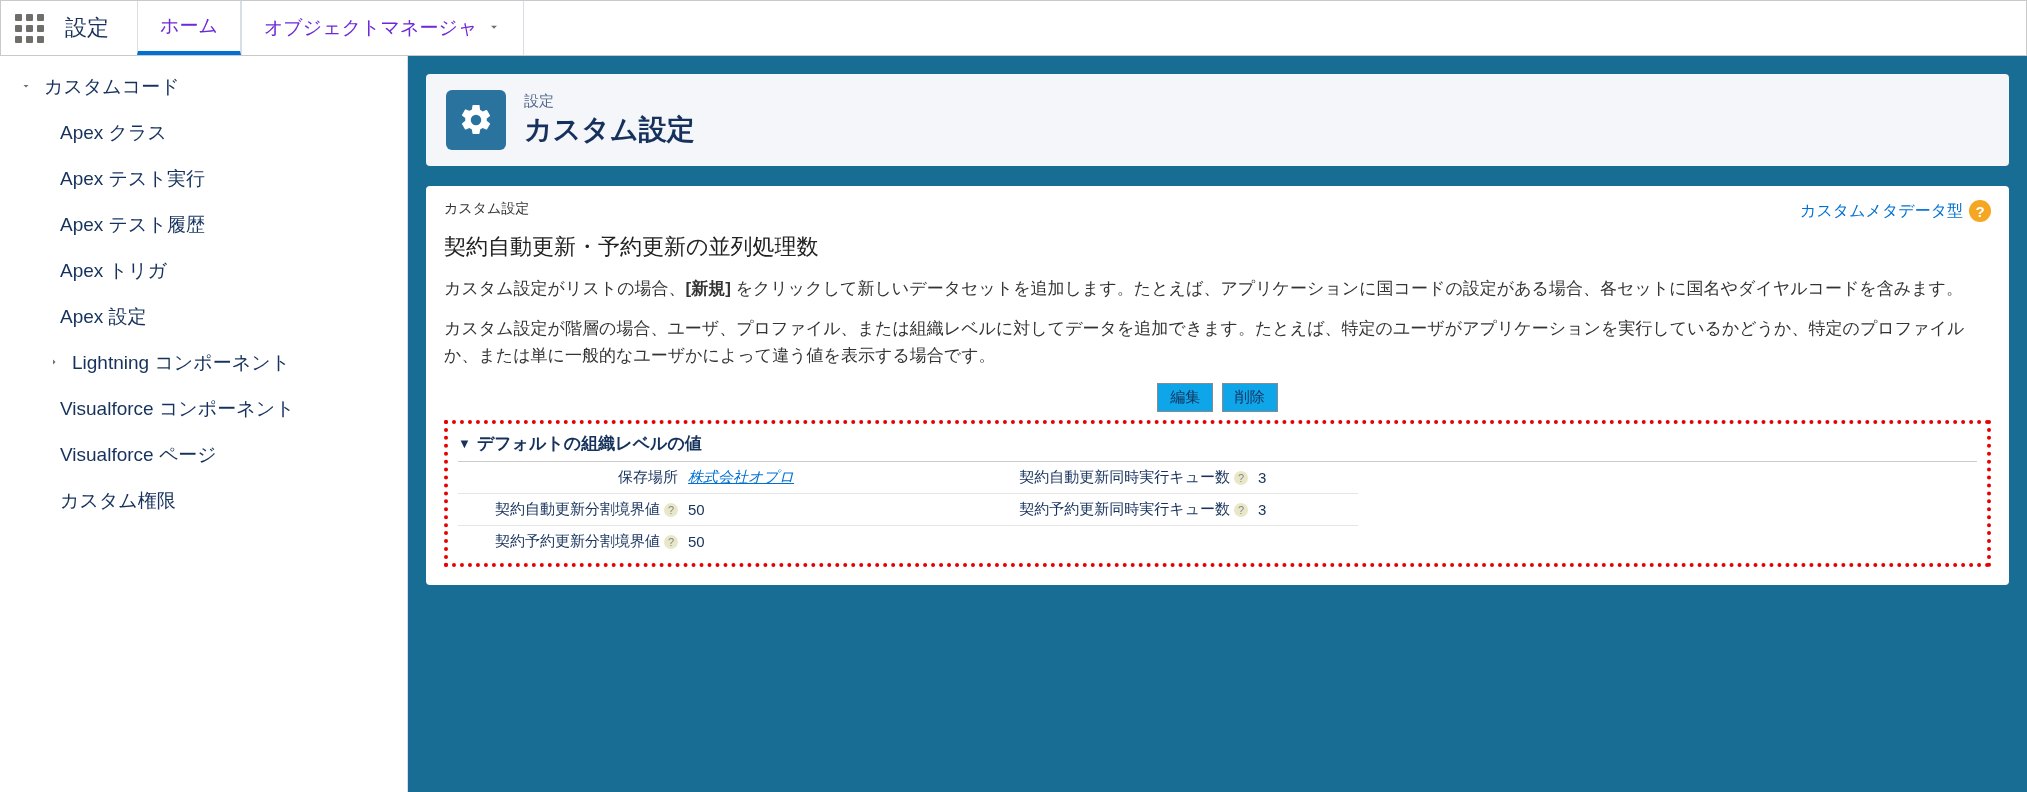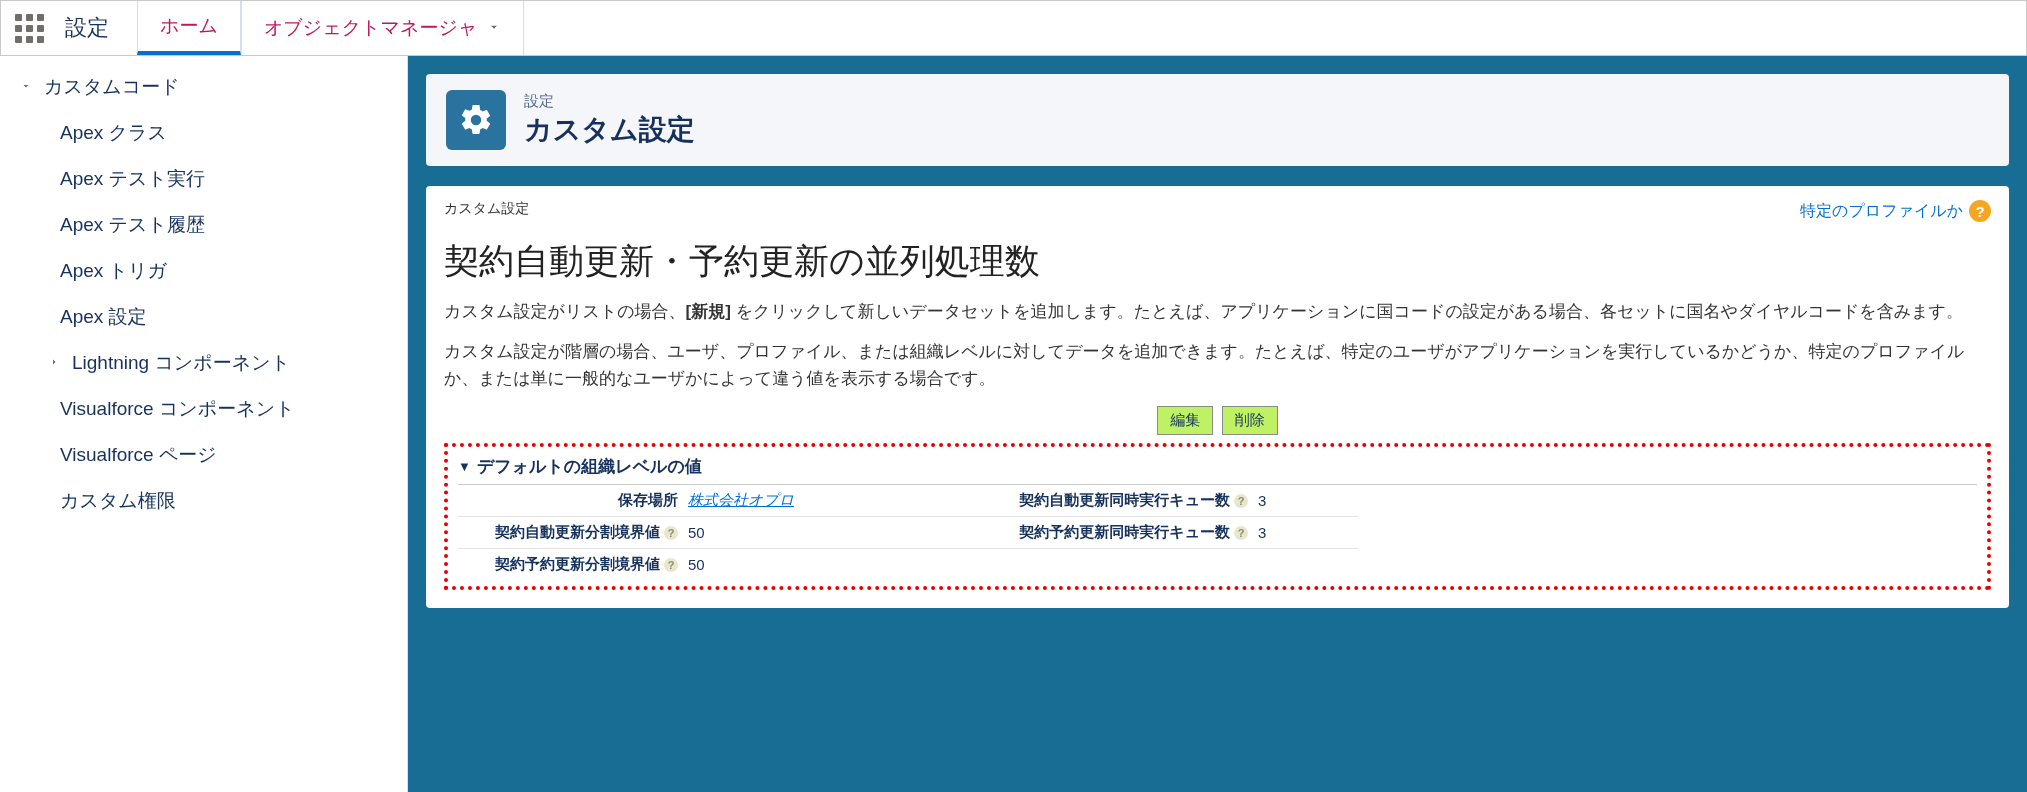--- a/index.html
+++ b/index.html
@@ -4,54 +4,54 @@
 <style>
 * { box-sizing: border-box; margin: 0; padding: 0; }
 body { font-family: "Hiragino Kaku Gothic Pro", "Meiryo", sans-serif; font-size: 17px; color: #16325c; background: #fff; }
 
 .topbar { display: flex; align-items: center; border: 1px solid #c9c9c9; height: 56px; }
 .apps-icon { width: 56px; display: flex; align-items: center; justify-content: center; cursor: pointer; }
 .apps-grid { display: grid; grid-template-columns: repeat(3, 7px); grid-template-rows: repeat(3, 7px); gap: 4px; }
 .apps-grid span { background: #706e6b; border-radius: 1px; }
 .topbar-title { font-size: 22px; padding: 0 28px 0 8px; color: #16325c; }
 .tabs { display: flex; height: 100%; }
-.tab { padding: 0 22px; display: flex; align-items: center; font-size: 19px; color: #be185d; cursor: pointer; border-left: 1px solid #d8dde6; border-right: 1px solid #d8dde6; }
+.tab { padding: 0 22px; display: flex; align-items: center; font-size: 19px; color: #6d28d9; cursor: pointer; border-left: 1px solid #d8dde6; border-right: 1px solid #d8dde6; }
 .tab.active { border-bottom: 4px solid #0070d2; background: #fff; }
 .tab .chev { margin-left: 10px; color: #706e6b; }
 
 .layout { display: flex; height: calc(792px - 56px); }
 .sidebar-wrap { width: 408px; border-right: 1px solid #d8dde6; position: relative; overflow-y: auto; }
 .sidebar { padding: 8px 0; }
 .tree-item { padding: 10px 0 10px 20px; font-size: 19px; color: #16325c; cursor: pointer; display: flex; align-items: center; }
 .tree-item .arrow { width: 24px; color: #706e6b; font-size: 14px; }
 .tree-child { padding-left: 60px; }
 
 .main { flex: 1; background: #176d93; padding: 18px; overflow: hidden; }
 .header-card { background: #f4f6f9; border-radius: 4px; padding: 16px 20px; display: flex; align-items: center; gap: 18px; }
 .gear-badge { width: 60px; height: 60px; background: #2a739e; border-radius: 6px; display: flex; align-items: center; justify-content: center; }
 .gear-badge svg { width: 36px; height: 36px; fill: #fff; }
 .header-text .eyebrow { font-size: 15px; color: #54698d; }
 .header-text .title { font-size: 28px; font-weight: bold; color: #16325c; }
 
 .body-card { background: #fff; margin-top: 20px; padding: 14px 18px 18px; border-radius: 4px; }
 .breadcrumb { font-size: 14px; color: #333; }
-.page-title { font-size: 35px; color: #222; margin-top: 20px; }
+.page-title { font-size: 22px; color: #222; margin-top: 14px; }
 .help-link { float: right; color: #0070d2; font-size: 16px; display: flex; align-items: center; gap: 6px; cursor: pointer; }
 .help-q { width: 22px; height: 22px; border-radius: 50%; background: #f5a623; color: #fff; display: flex; align-items: center; justify-content: center; font-weight: bold; font-size: 15px; }
 .desc { margin-top: 14px; font-size: 17px; color: #333; line-height: 1.55; }
 .desc b { font-weight: bold; }
 
 .btn-row { text-align: center; margin: 14px 0 8px; }
-.btn { display: inline-block; padding: 4px 12px; border: 1px solid #8a8a8a; background: #bef264; font-size: 15px; cursor: pointer; margin: 0 2px; }
+.btn { display: inline-block; padding: 4px 12px; border: 1px solid #8a8a8a; background: #0ea5e9; font-size: 15px; cursor: pointer; margin: 0 2px; }
 
 .highlight-box { border: 4px dotted #e80000; padding: 8px 10px 12px; }
 .section-header { font-weight: bold; font-size: 17px; display: flex; align-items: center; gap: 6px; border-bottom: 1px solid #ccc; padding-bottom: 6px; margin-bottom: 6px; }
 .section-header .tri { font-size: 13px; }
 .kv-grid { display: grid; grid-template-columns: 230px 280px 290px 100px; row-gap: 6px; font-size: 15px; align-items: center; }
-.kv-label { text-align: right; font-weight: bold; padding-right: 10px; }
+.kv-label { text-align: right; font-weight: normal; padding-right: 10px; }
 .kv-value { }
 .link { color: #0070d2; text-decoration: underline; cursor: pointer; font-style: italic; }
 .info-dot { display: inline-block; width: 14px; height: 14px; border-radius: 50%; background: #e8e8c8; color: #888; font-size: 11px; text-align: center; line-height: 14px; margin-left: 4px; }
 .row-border { grid-column: 1 / -1; border-top: 1px solid #e5e5e5; height: 0; }
 </style>
 </head>
 <body>
 
 <div class="topbar">
   <div class="apps-icon">
@@ -142,21 +142,21 @@
       </div>
     </div>
 
     <div class="body-card">
       <div style="overflow:hidden">
         <div style="float:left">
           <div class="breadcrumb">カスタム設定</div>
           <div class="page-title">契約自動更新・予約更新の並列処理数</div>
         </div>
         <div class="help-link">
-          <span>特定のプロファイルか</span>
+          <span>カスタムメタデータ型</span>
           <span class="help-q">?</span>
         </div>
       </div>
 
       <p class="desc">
         <span>カスタム設定がリストの場合、</span><b>[新規]</b><span> をクリックして新しいデータセットを追加します。たとえば、アプリケーションに国コードの設定がある場合、各セットに国名やダイヤルコードを含みます。</span>
       </p>
       <p class="desc">カスタム設定が階層の場合、ユーザ、プロファイル、または組織レベルに対してデータを追加できます。たとえば、特定のユーザがアプリケーションを実行しているかどうか、特定のプロファイルか、または単に一般的なユーザかによって違う値を表示する場合です。</p>
 
       <div class="btn-row">

